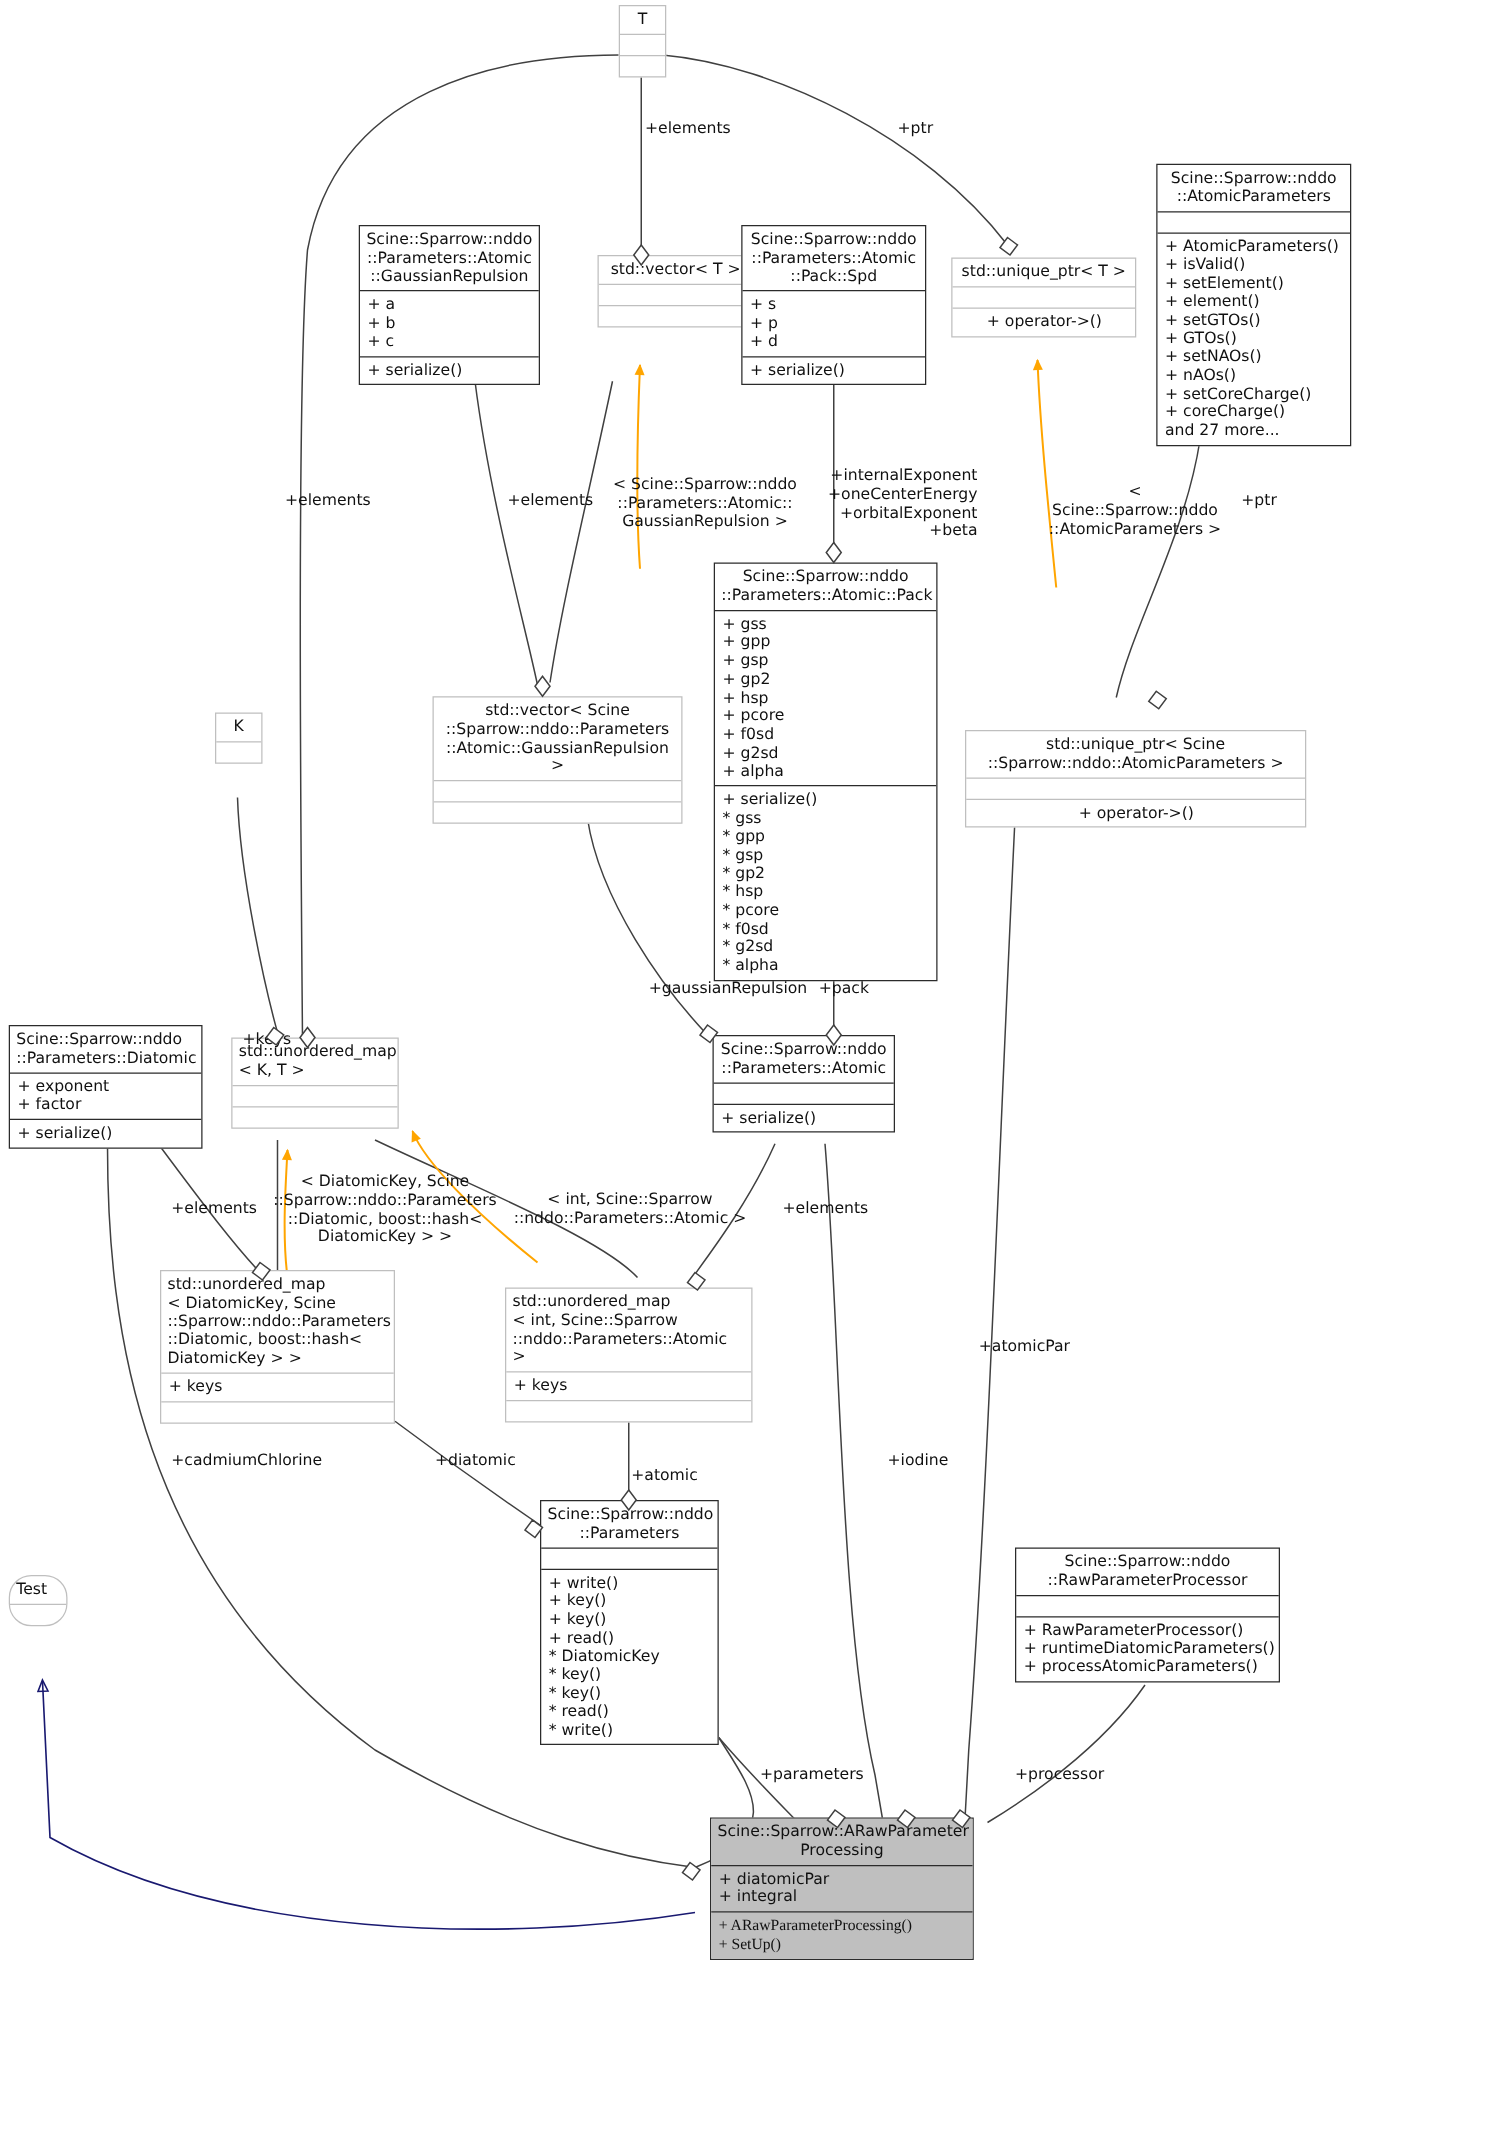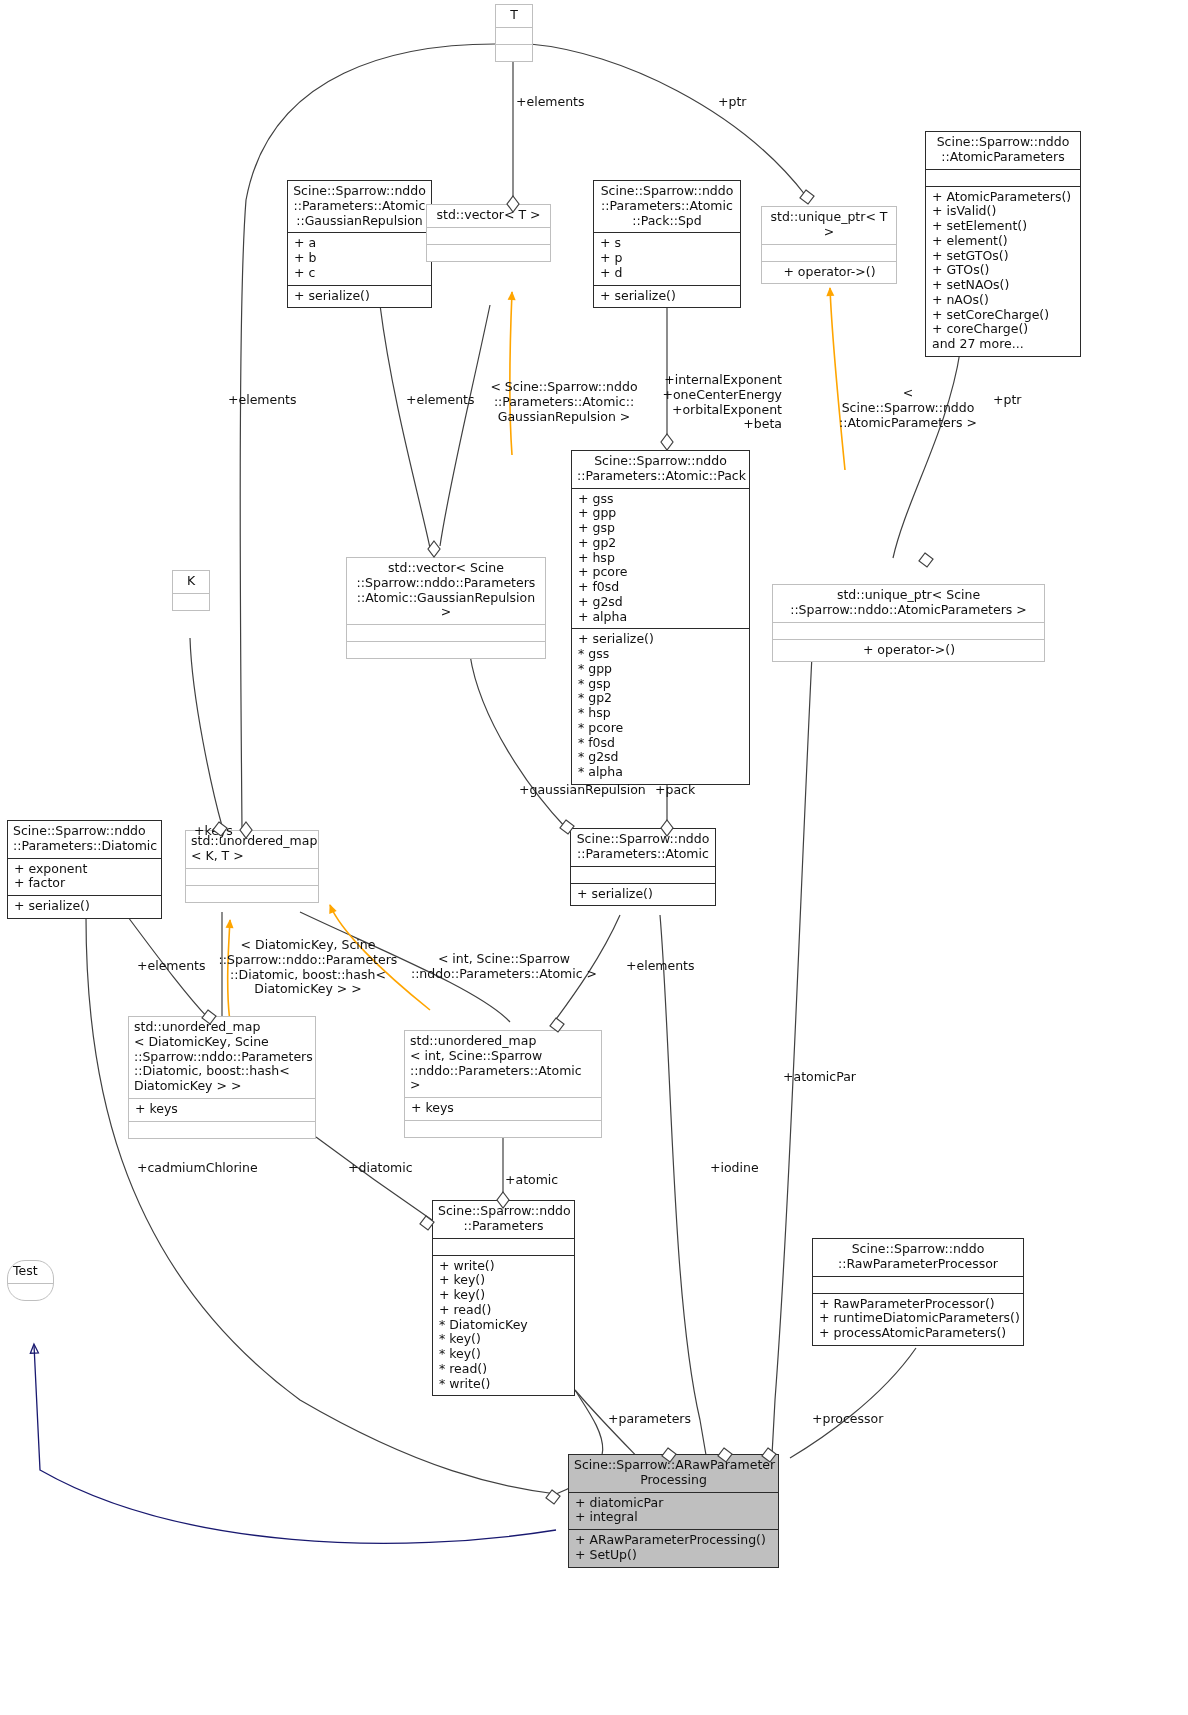--- a/index.html
+++ b/index.html
@@ -112,41 +112,41 @@
     <div class="sec">
       <div class="row tt">+ a</div>
       <div class="row tt">+ b</div>
       <div class="row tt">+ c</div>
     </div>
     <div class="sec">
       <div class="row tt">+ serialize()</div>
     </div>
   </div>
 
-  <div class="cls light" style="left:426px;top:204px;width:125px;">
+  <div class="cls light" style="left:478px;top:204px;width:125px;">
     <div class="title t">std::vector&lt; T &gt;</div>
     <div class="sec empty"></div>
     <div class="sec empty"></div>
   </div>
 
   <div class="cls dark" style="left:593px;top:180px;width:148px;">
     <div class="title t" style="white-space:pre-line;">Scine::Sparrow::nddo
 ::Parameters::Atomic
 ::Pack::Spd</div>
     <div class="sec">
       <div class="row tt">+ s</div>
       <div class="row tt">+ p</div>
       <div class="row tt">+ d</div>
     </div>
     <div class="sec">
       <div class="row tt">+ serialize()</div>
     </div>
   </div>
 
-  <div class="cls light" style="left:761px;top:206px;width:136px;">
+  <div class="cls light" style="left:761px;top:206px;width:148px;">
     <div class="title t">std::unique_ptr&lt; T &gt;</div>
     <div class="sec empty"></div>
     <div class="sec">
       <div class="row tt" style="text-align:center;">+ operator-&gt;()</div>
     </div>
   </div>
 
   <div class="cls dark" style="left:925px;top:131px;width:156px;">
     <div class="title t" style="white-space:pre-line;">Scine::Sparrow::nddo
 ::AtomicParameters</div>
@@ -299,21 +299,21 @@
     <div class="sec empty"></div>
   </div>
 
   <div class="cls dark" style="left:568px;top:1454px;width:211px;">
     <div class="title t" style="white-space:pre-line;background:#bfbfbf;">Scine::Sparrow::ARawParameter
 Processing</div>
     <div class="sec" style="background:#bfbfbf;">
       <div class="row tt">+ diatomicPar</div>
       <div class="row tt">+ integral</div>
     </div>
-    <div class="sec" style="background:#bfbfbf;">
+    <div class="sec" style="background:#bfbfbf;font-family:Liberation Serif, serif;">
       <div class="row tt">+ ARawParameterProcessing()</div>
       <div class="row tt">+ SetUp()</div>
     </div>
   </div>
 
   <div class="lbl" style="left:516px;top:95px;">+elements</div>
   <div class="lbl" style="left:718px;top:95px;">+ptr</div>
   <div class="lbl" style="left:228px;top:393px;">+elements</div>
   <div class="lbl" style="left:406px;top:393px;">+elements</div>
   <div class="lbl c" style="left:484px;top:380px;width:160px;white-space:pre-line;">&lt; Scine::Sparrow::nddo

